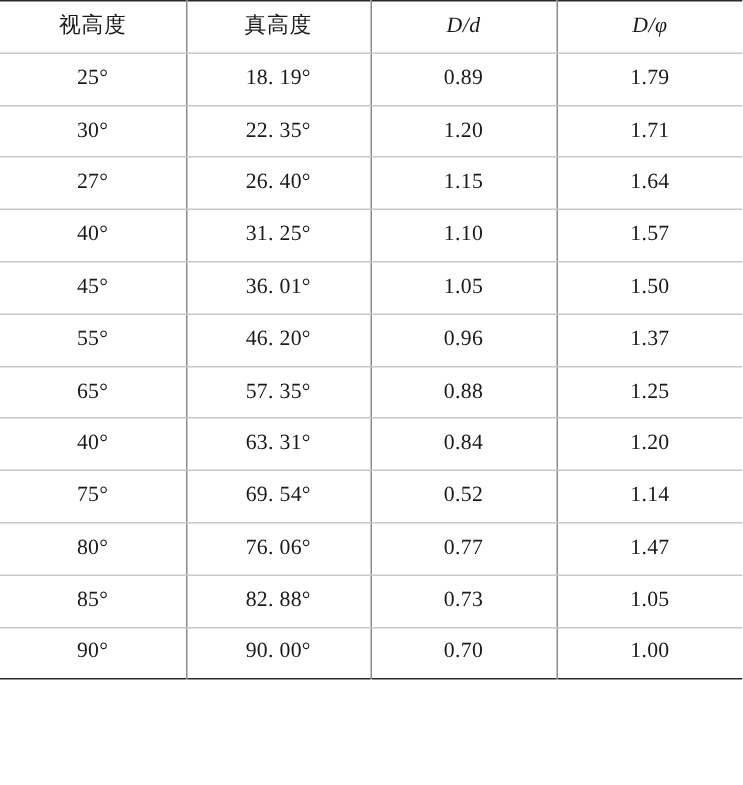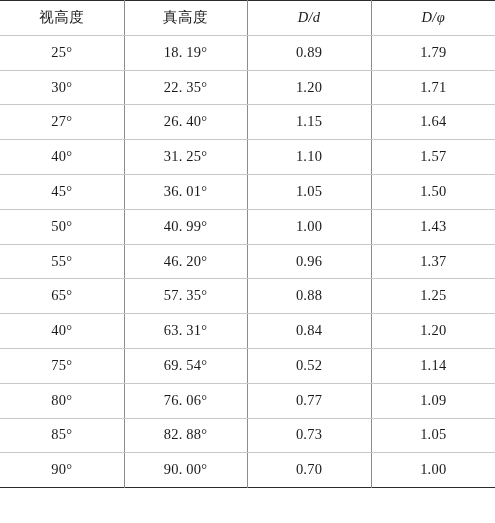--- a/index.html
+++ b/index.html
@@ -130,26 +130,20 @@
           <td class="col-dd">1.10</td>
           <td class="col-dphi">1.57</td>
         </tr>
         <tr>
           <td class="col-apparent">45°</td>
           <td class="col-true">36. 01°</td>
           <td class="col-dd">1.05</td>
           <td class="col-dphi">1.50</td>
         </tr>
         <tr>
-          <td class="col-apparent">50°</td>
-          <td class="col-true">40. 99°</td>
-          <td class="col-dd">1.00</td>
-          <td class="col-dphi">1.43</td>
-        </tr>
-        <tr>
           <td class="col-apparent">55°</td>
           <td class="col-true">46. 20°</td>
           <td class="col-dd">0.96</td>
           <td class="col-dphi">1.37</td>
         </tr>
         <tr>
           <td class="col-apparent">65°</td>
           <td class="col-true">57. 35°</td>
           <td class="col-dd">0.88</td>
           <td class="col-dphi">1.25</td>
@@ -163,21 +157,21 @@
         <tr>
           <td class="col-apparent">75°</td>
           <td class="col-true">69. 54°</td>
           <td class="col-dd">0.52</td>
           <td class="col-dphi">1.14</td>
         </tr>
         <tr>
           <td class="col-apparent">80°</td>
           <td class="col-true">76. 06°</td>
           <td class="col-dd">0.77</td>
-          <td class="col-dphi">1.09</td>
+          <td class="col-dphi">1.47</td>
         </tr>
         <tr>
           <td class="col-apparent">85°</td>
           <td class="col-true">82. 88°</td>
           <td class="col-dd">0.73</td>
           <td class="col-dphi">1.05</td>
         </tr>
         <tr>
           <td class="col-apparent">90°</td>
           <td class="col-true">90. 00°</td>

